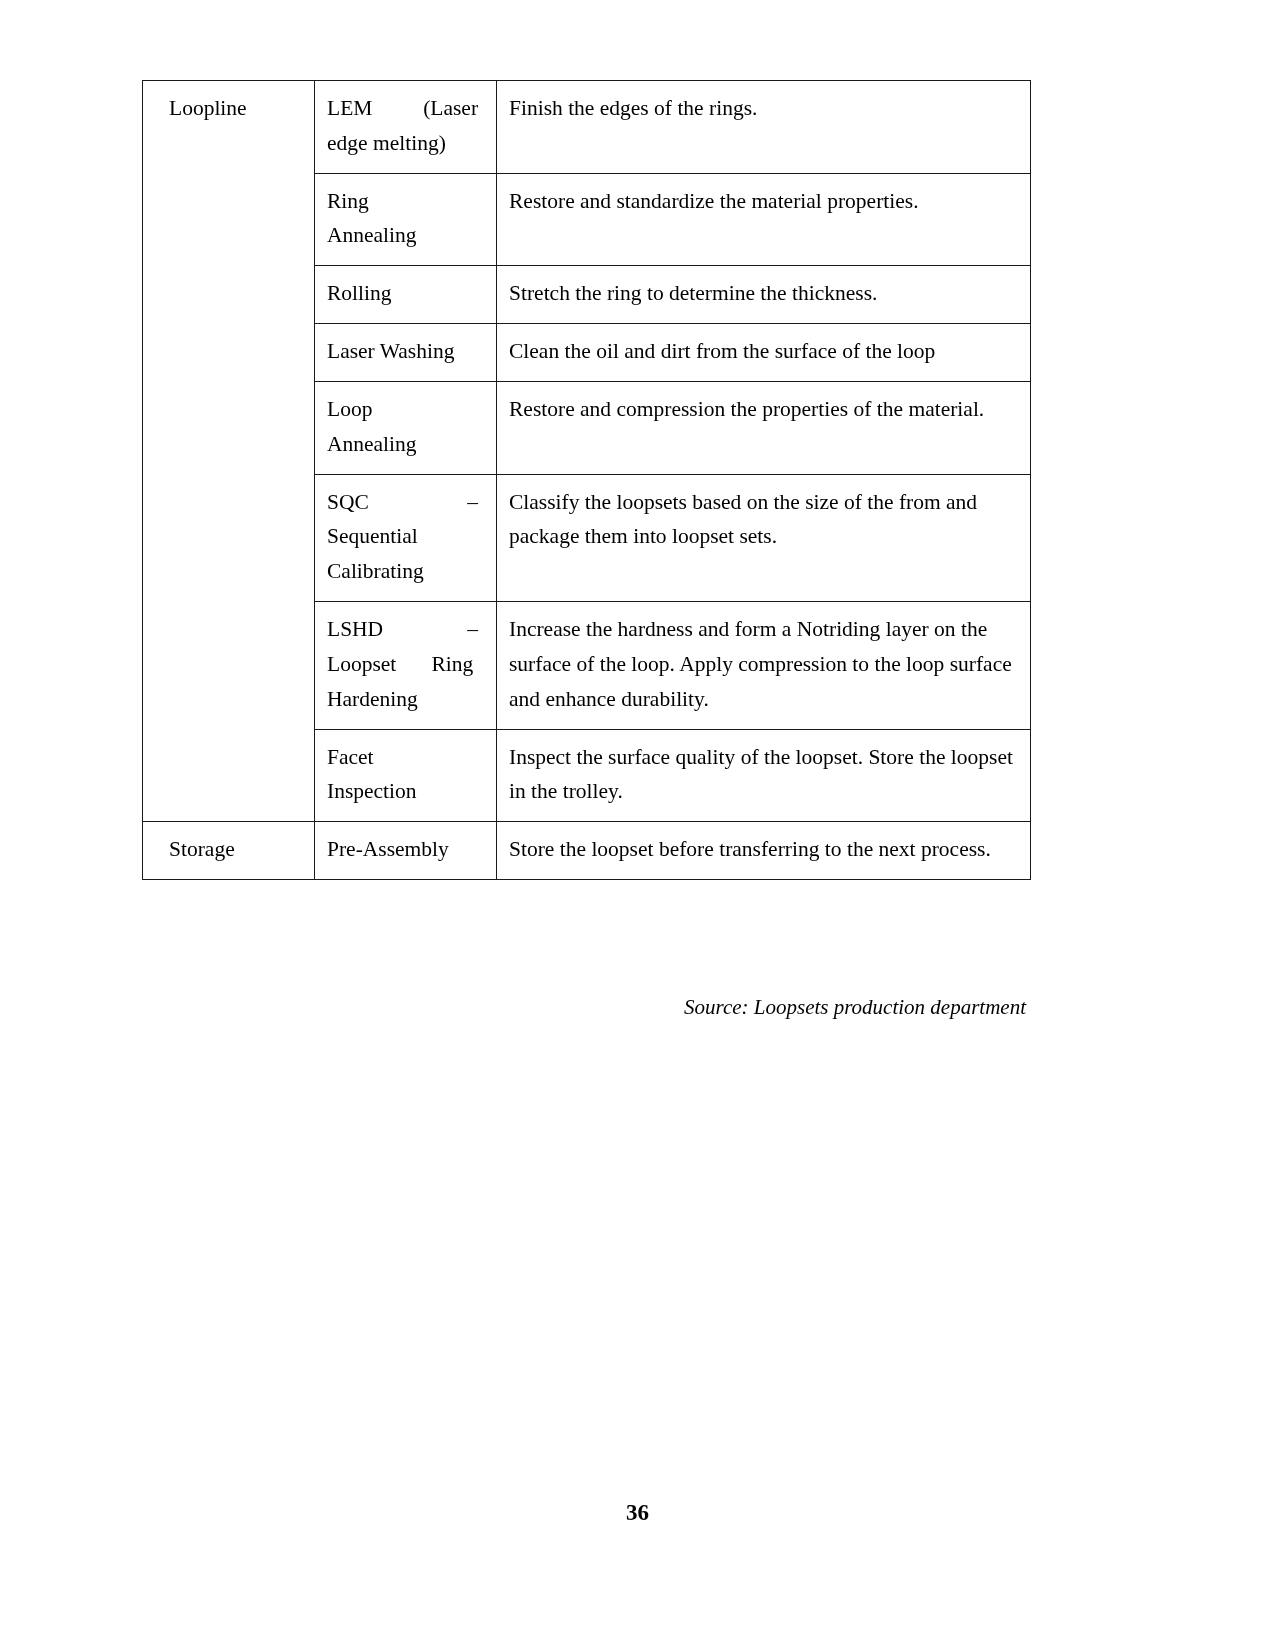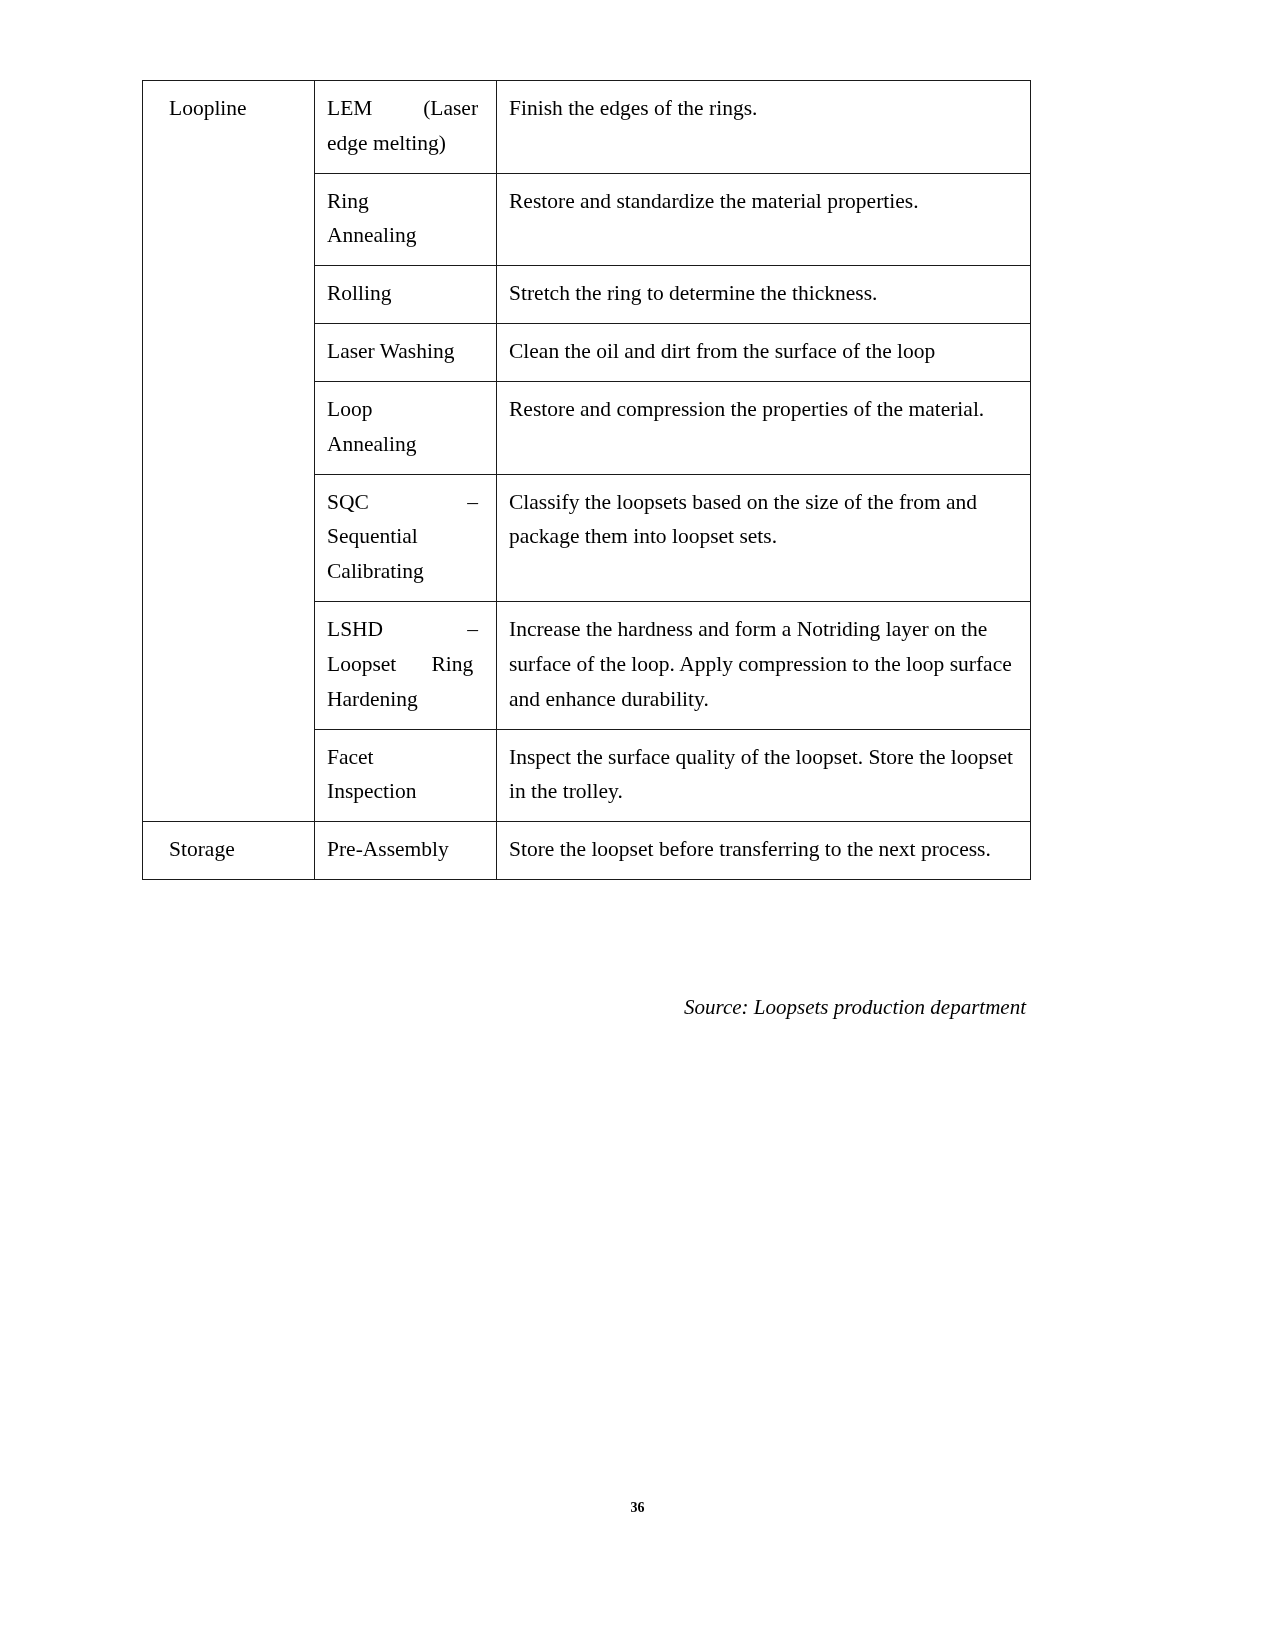--- a/index.html
+++ b/index.html
@@ -92,21 +92,21 @@
     box-sizing: border-box;
     font-family: Liberation Serif, serif;
   }
 
   .page-number {
     position: absolute;
     top: 1500px;
     left: 0;
     width: 1275px;
     text-align: center;
-    font-size: 14px;
+    font-size: 23px;
     font-weight: bold;
   }
 </style>
 </head>
 <body>
 
 <div class="page">
 
   <div class="table-wrap">
     <table class="proc">

